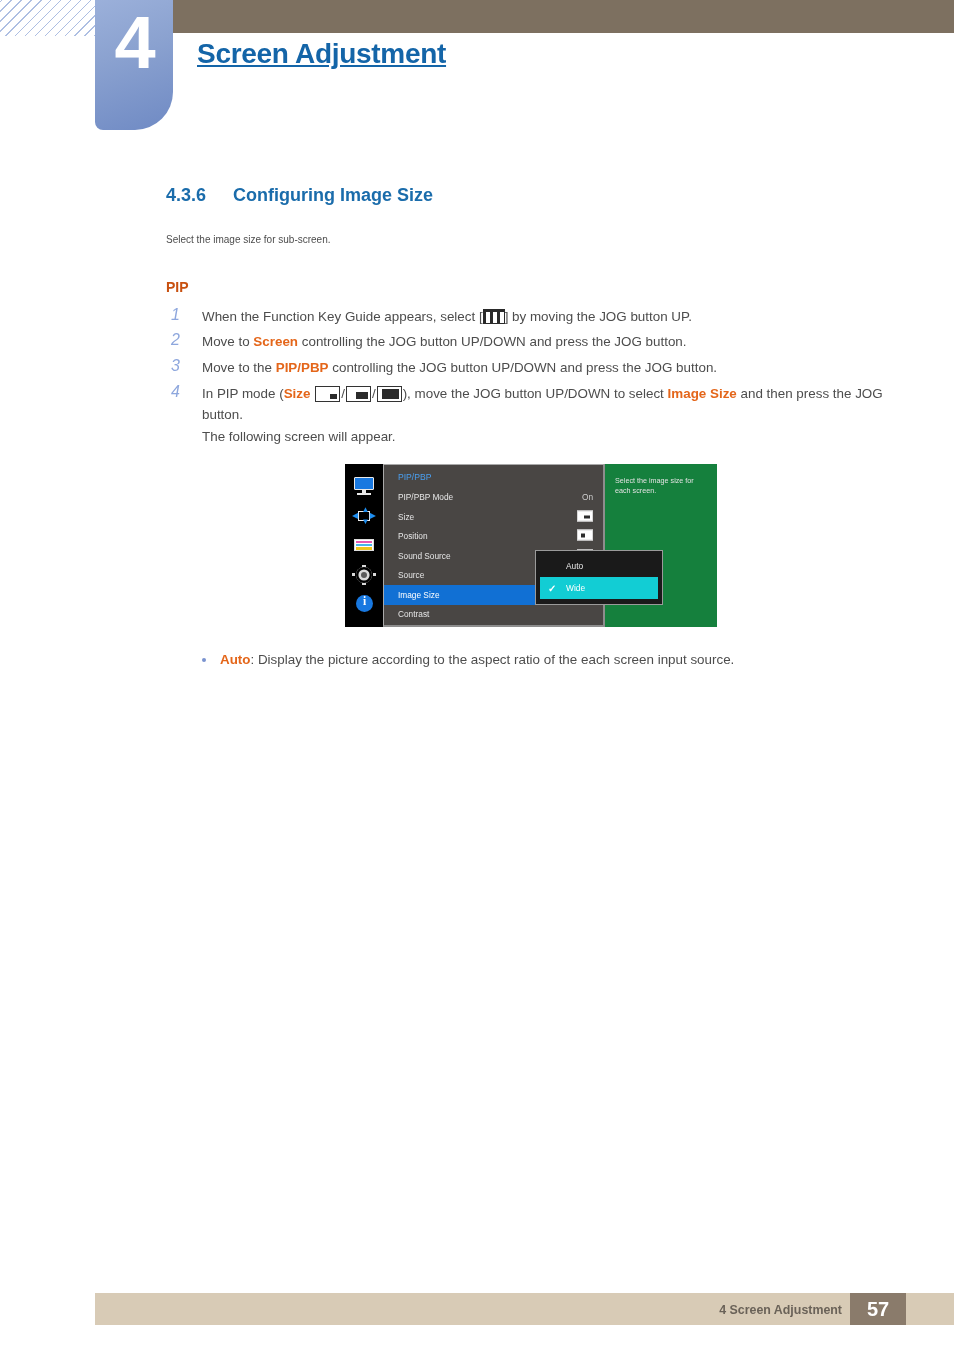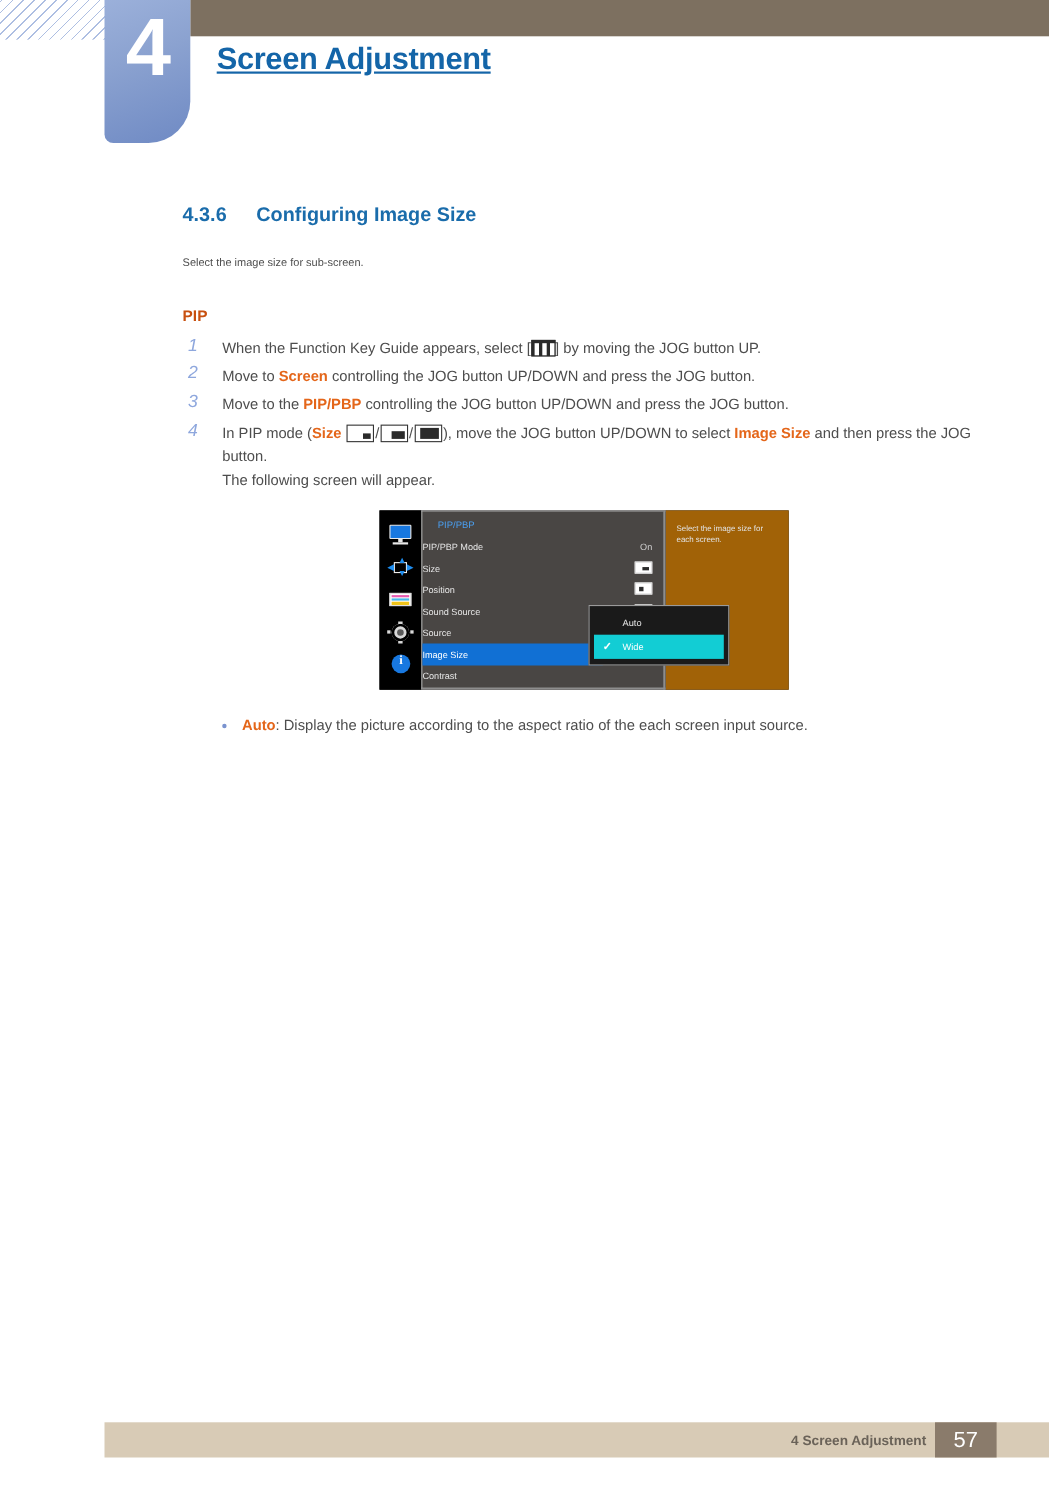--- a/index.html
+++ b/index.html
@@ -117,30 +117,30 @@
   }
   .osd-left {
     width: 38px; background:#000; display:flex; flex-direction:column;
     align-items:center; justify-content:space-around; padding: 8px 0;
   }
   .osd-mid {
     position: relative; width: 222px; background: #494644;
     border: 1px solid #a9a9a9; border-right: 2px solid #8d8d8d;
     border-bottom: 2px solid #8d8d8d;
   }
-  .osd-right { flex: 1; background: #a16207; padding: 12px 22px 0 10px; }
+  .osd-right { flex: 1; background: #15803d; padding: 12px 22px 0 10px; }
   .osd-hint { font-size: 7.2px; color:#e2e2e2; line-height: 1.45; }
 
   .osd-title {
     font-size: 8.6px; color: #4a9ff0; padding: 7px 0 6px 14px;
   }
   .osd-rows { position: relative; }
   .osd-row {
     position: relative; height: 19.5px; display:flex; align-items:center;
-    font-size: 8.3px; color: #e6e6e6;
+    padding-left: 14px; font-size: 8.3px; color: #e6e6e6;
   }
   .osd-row.sel { background: #1170d4; color:#fff; width: 164px; }
   .osd-val {
     position: absolute; right: 10px; top: 50%; transform: translateY(-50%);
     font-size: 8.3px; color: #cfcfcf;
   }
   .vbox {
     display:inline-block; width: 16px; height: 11px; background:#fff;
     position: relative; border: 1px solid #d8d8d8;
   }
@@ -215,21 +215,21 @@
     position:absolute; left: 95px; bottom: 25px; right: 0; height: 32px;
     background: #d8cbb6;
   }
   .footer-text {
     position:absolute; right: 112px; bottom: 33px;
     font-size: 12.4px; color:#6a6258; font-weight: 700;
   }
   .footer-page {
     position:absolute; right: 48px; bottom: 25px;
     width: 56px; height: 32px; background:#8a7b6b;
-    color:#fff; font-size: 20px; font-weight: 400;
+    color:#fff; font-size: 20px; font-weight: 700;
     display:flex; align-items:center; justify-content:center;text-align:center;
   }
 </style>
 </head>
 <body>
 
 <div class="page">
 
   <div class="stripes"></div>
 

